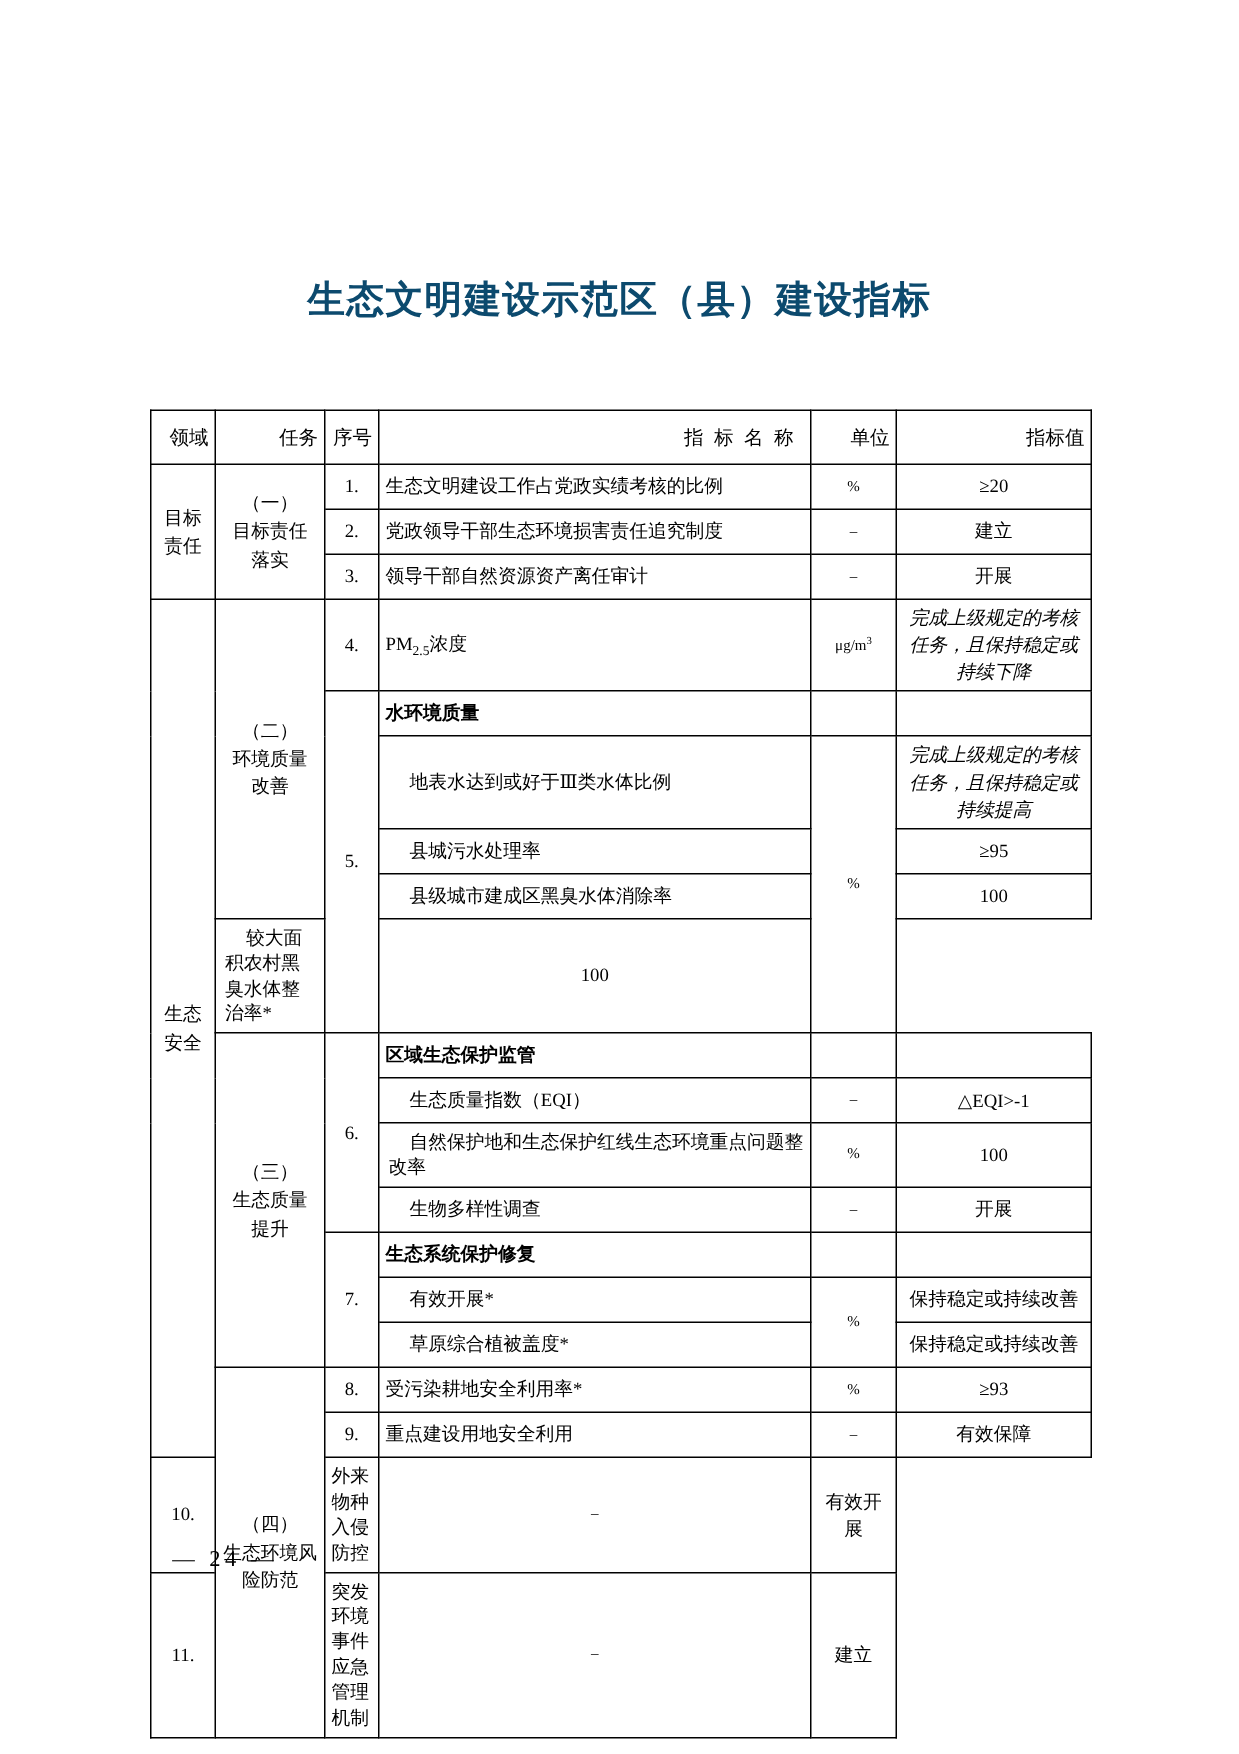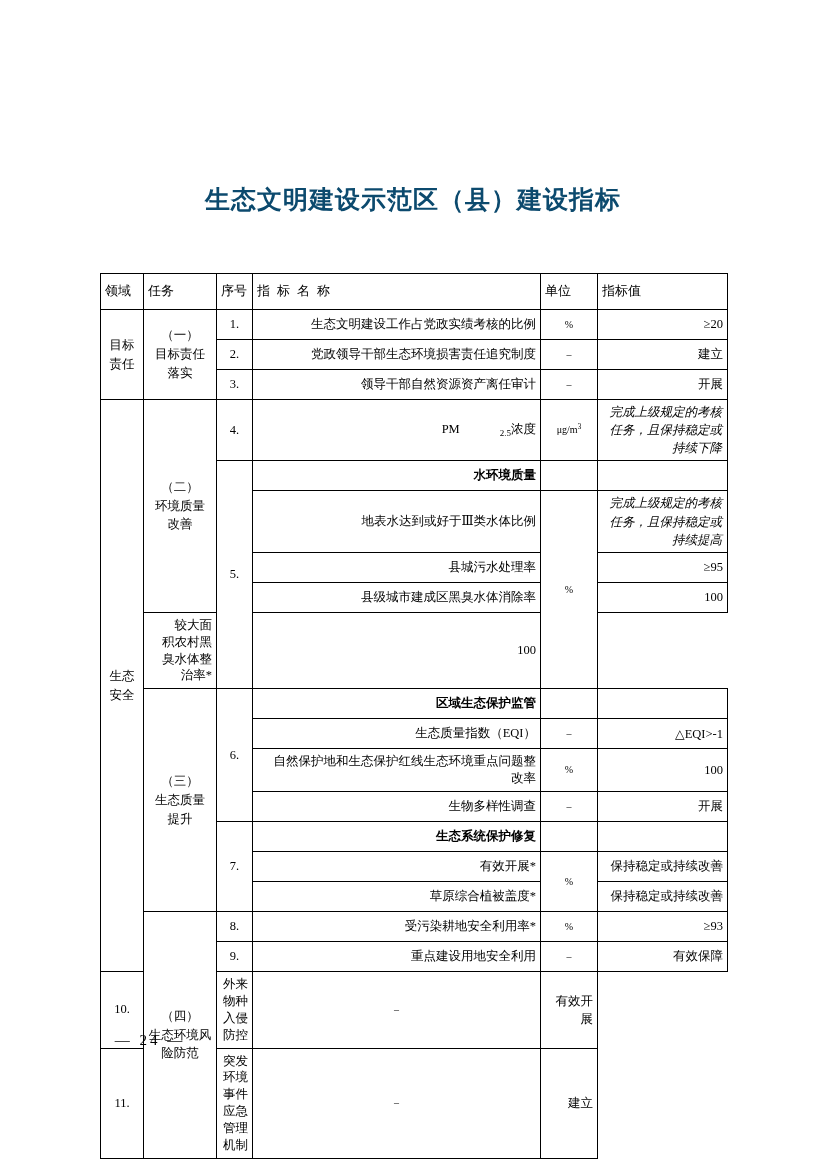--- a/index.html
+++ b/index.html
@@ -46,22 +46,22 @@
     font-size: 12.5px;
     line-height: 1.35;
   }
   table.ind td, table.ind th {
     border: 1px solid #000;
     padding: 4px 4px;
     vertical-align: middle;
     font-weight: normal;
   }
   thead td {
-    text-align: left;
-    font-family: Liberation Mono, monospace;
+    text-align: right;
+    font-family: Liberation Sans, sans-serif;
     font-weight: bold;
     font-size: 13px;
     height: 27px;
     padding: 3px 2px;
   }
   .c-domain { width: 43px; }
   .c-task   { width: 73px; }
   .c-no     { width: 36px; }
   .c-name   { width: 288px; }
   .c-unit   { width: 57px; }
@@ -75,60 +75,59 @@
   td.task-cell {
     text-align: center;
     line-height: 1.5;
   }
   td.no-cell {
     text-align: center;
     font-family: "Liberation Serif", serif;
     font-size: 12.5px;
   }
   td.name-cell {
-    text-align: right;
+    text-align: left;
     padding-left: 6px;
   }
   td.name-cell.sub {
     padding-left: 6px;
     text-indent: 14px;
   }
   td.name-cell.group {
     font-family: "DejaVu Sans", "Liberation Sans", sans-serif;
     font-weight: bold;
     text-indent: 0;
     padding-left: 4px;
     font-size: 12.5px;
     margin-left: 24px;
   }
   td.unit-cell {
     text-align: center;
     font-size: 10px;
   }
   td.value-cell {
-    text-align: right;
+    text-align: center;
     font-size: 12.5px;
     line-height: 1.45;
   }
   td.value-cell.multi {
     font-size: 12.5px;
     padding: 3px 5px;
     font-style: italic;
   }
   .r-tall  { height: 54px; }
   .r-std   { height: 30px; }
   .r-mid   { height: 38px; }
   .sup {
     font-size: 0.72em;
     vertical-align: super;
   }
   .sub-sm {
     font-size: 0.72em;
     vertical-align: sub;
-    margin-left: 40px;
   }
   .page-footer {
     position: absolute;
     left: 0;
     top: 1032px;
     width: 300px;
     text-align: center;
     font-size: 15px;
     font-family: "Liberation Serif", serif;
     letter-spacing: 3px;

